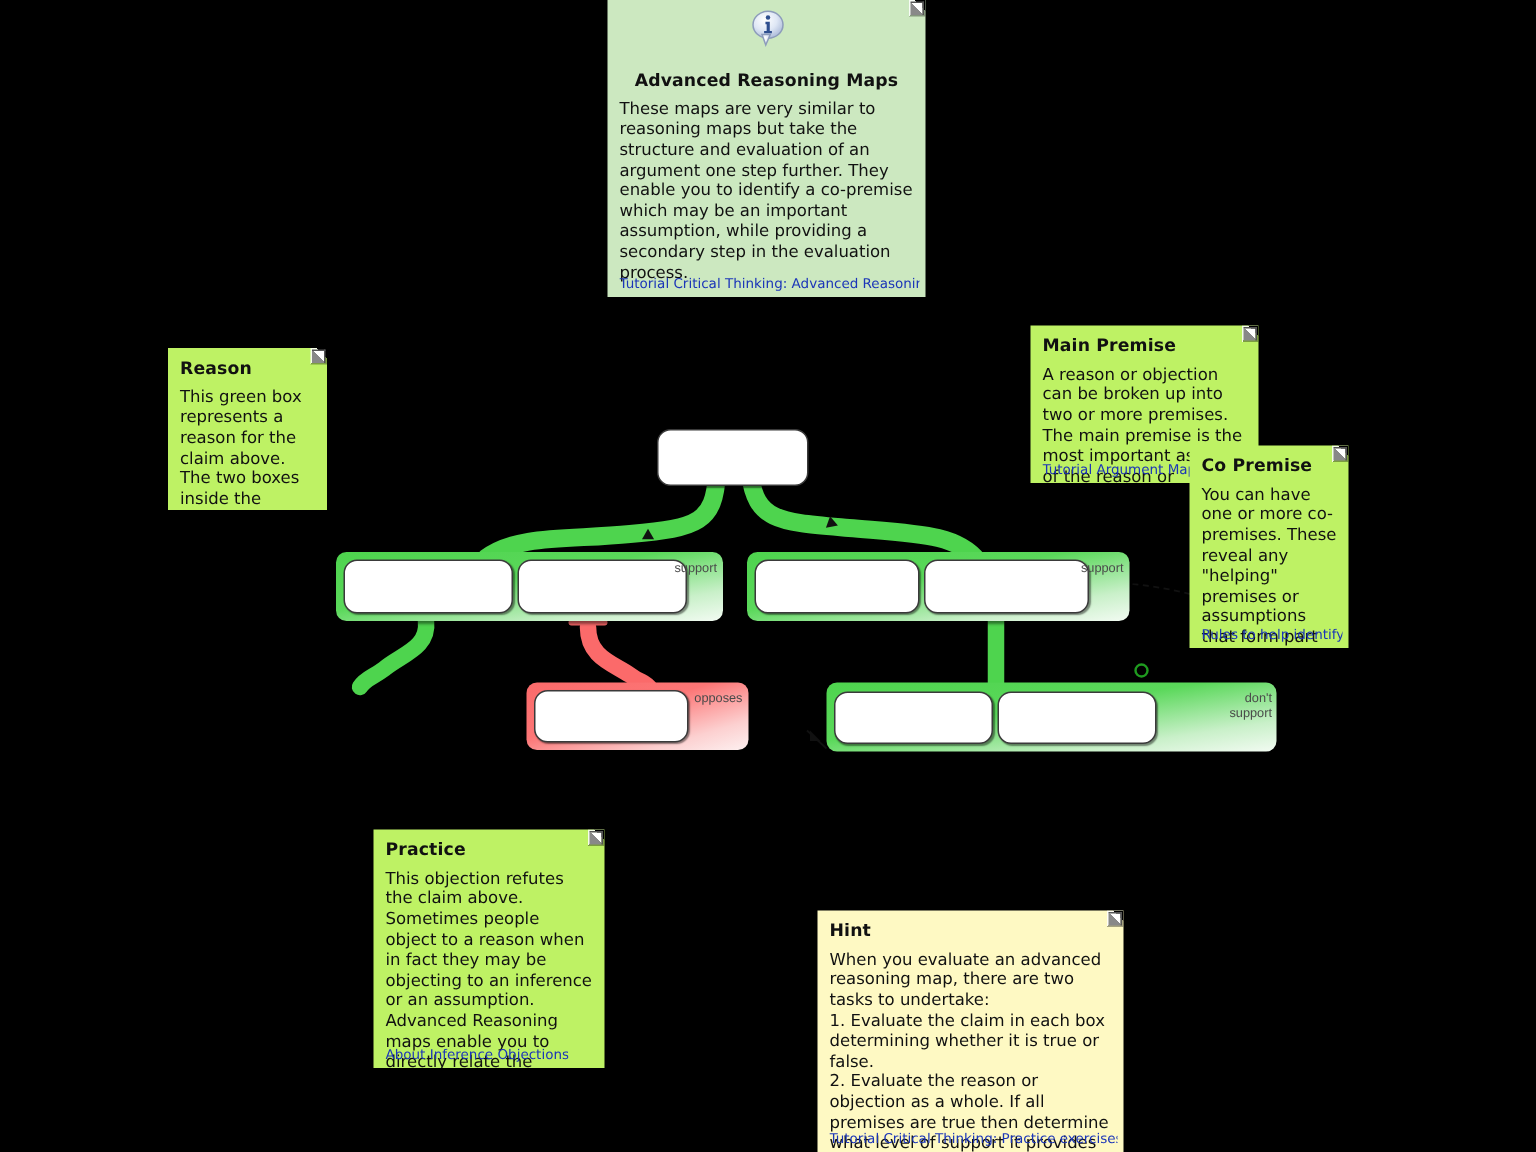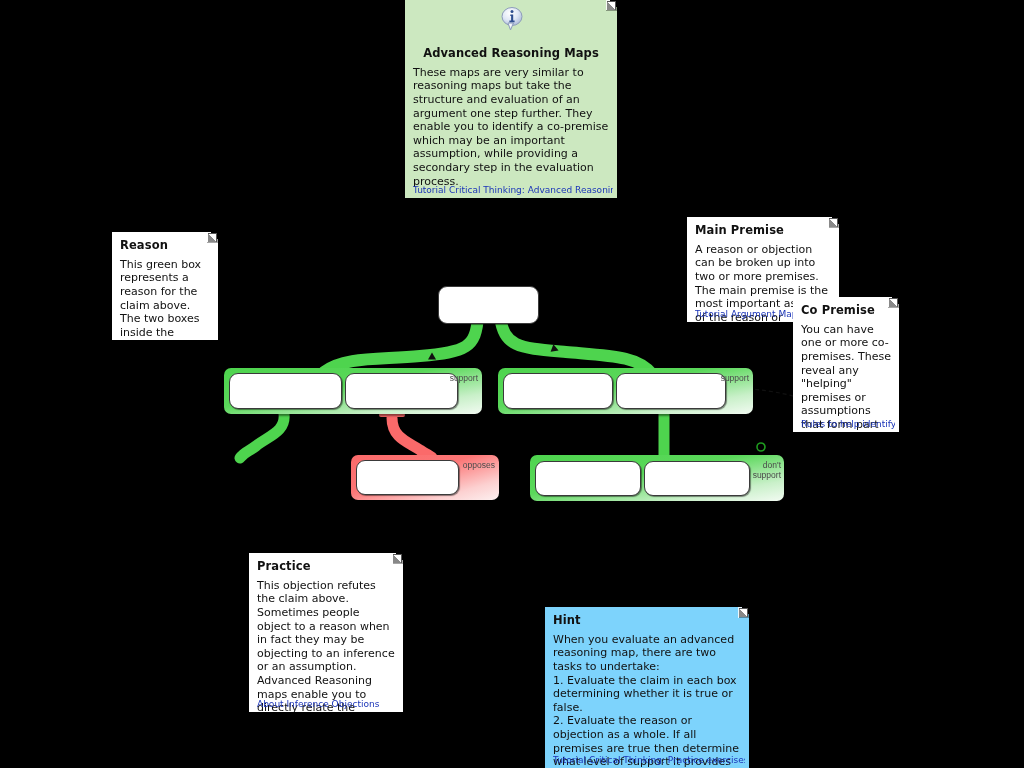--- a/index.html
+++ b/index.html
@@ -24,23 +24,23 @@
     position: absolute;
     box-sizing: border-box;
     padding: 7px 8px 4px 8px;
     font-family: "DejaVu Sans", sans-serif;
     font-size: 11.5px;
     line-height: 13.8px;
     color: #111111;
     box-shadow: 2px 2px 0 rgba(0,0,0,0.55);
     overflow: hidden;
   }
-  .note.yellow { background: #ffffff; }
+  .note.yellow { background: #bef264; }
   .note.green  { background: #cce8c0; }
-  .note.orange { background: #7dd3fc; }
+  .note.orange { background: #fef9c3; }
 
   .note .fold {
     position: absolute;
     top: 0;
     right: 0;
     width: 11px;
     height: 11px;
     background:
       linear-gradient(225deg, #000 0 5px, rgba(0,0,0,0.0) 5px),
       linear-gradient(135deg, rgba(255,255,255,0.85) 0 50%, rgba(0,0,0,0.35) 50% 100%);
@@ -188,21 +188,21 @@
     <div class="inner-box" style="left:118px; top:5px; width:110px; height:36px;"></div>
     <div class="group-label" style="top:6px; right:4px; width:34px;">support</div>
   </div>
 
 
   <div class="group red" style="left:351px; top:455px; width:148px; height:45px;">
     <div class="inner-box" style="left:5px; top:5px; width:103px; height:35px;"></div>
     <div class="group-label" style="top:6px; right:4px; width:38px;">opposes</div>
   </div>
 
-  <div class="group green" style="left:530px; top:455px; width:254px; height:46px;">
+  <div class="group green" style="left:551px; top:455px; width:300px; height:46px;">
     <div class="inner-box" style="left:5px; top:6px; width:106px; height:35px;"></div>
     <div class="inner-box" style="left:114px; top:6px; width:106px; height:35px;"></div>
     <div class="group-label" style="top:6px; right:3px; width:36px;">don't
 support</div>
   </div>
 
   <div class="note green" style="left:405px; top:0px; width:212px; height:198px;">
     <div class="fold"></div>
 
     <div class="info-icon" style="left:93px; top:5px;">

